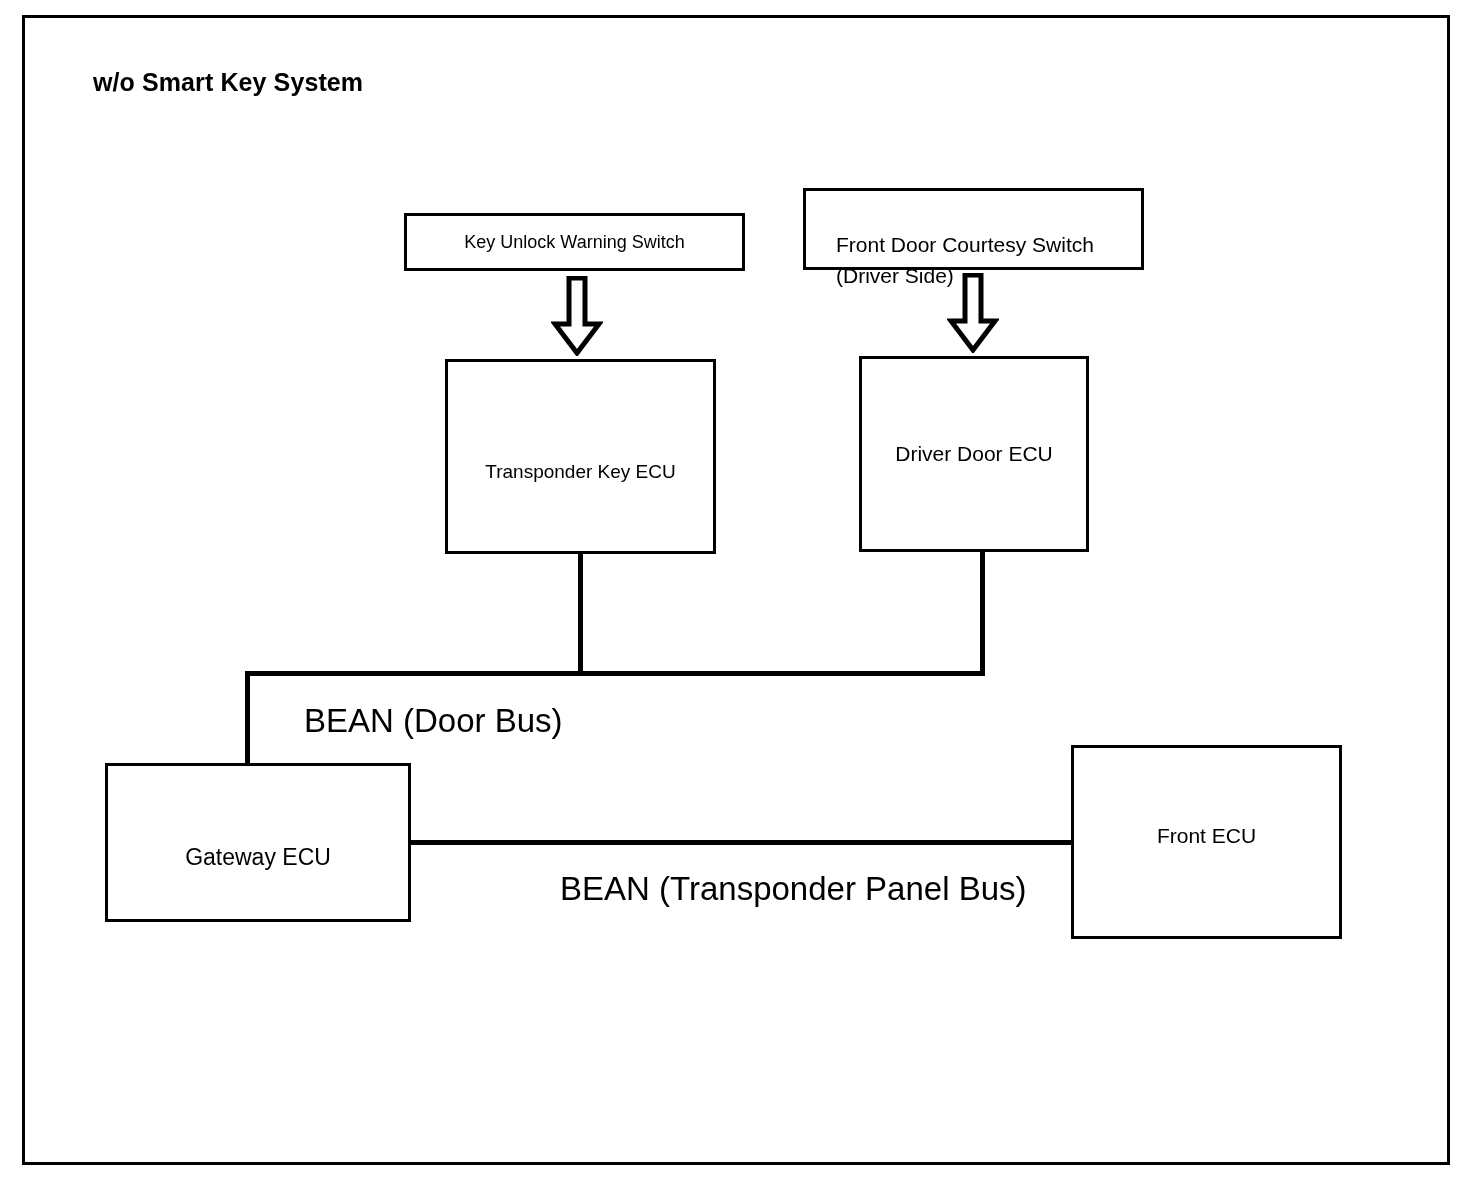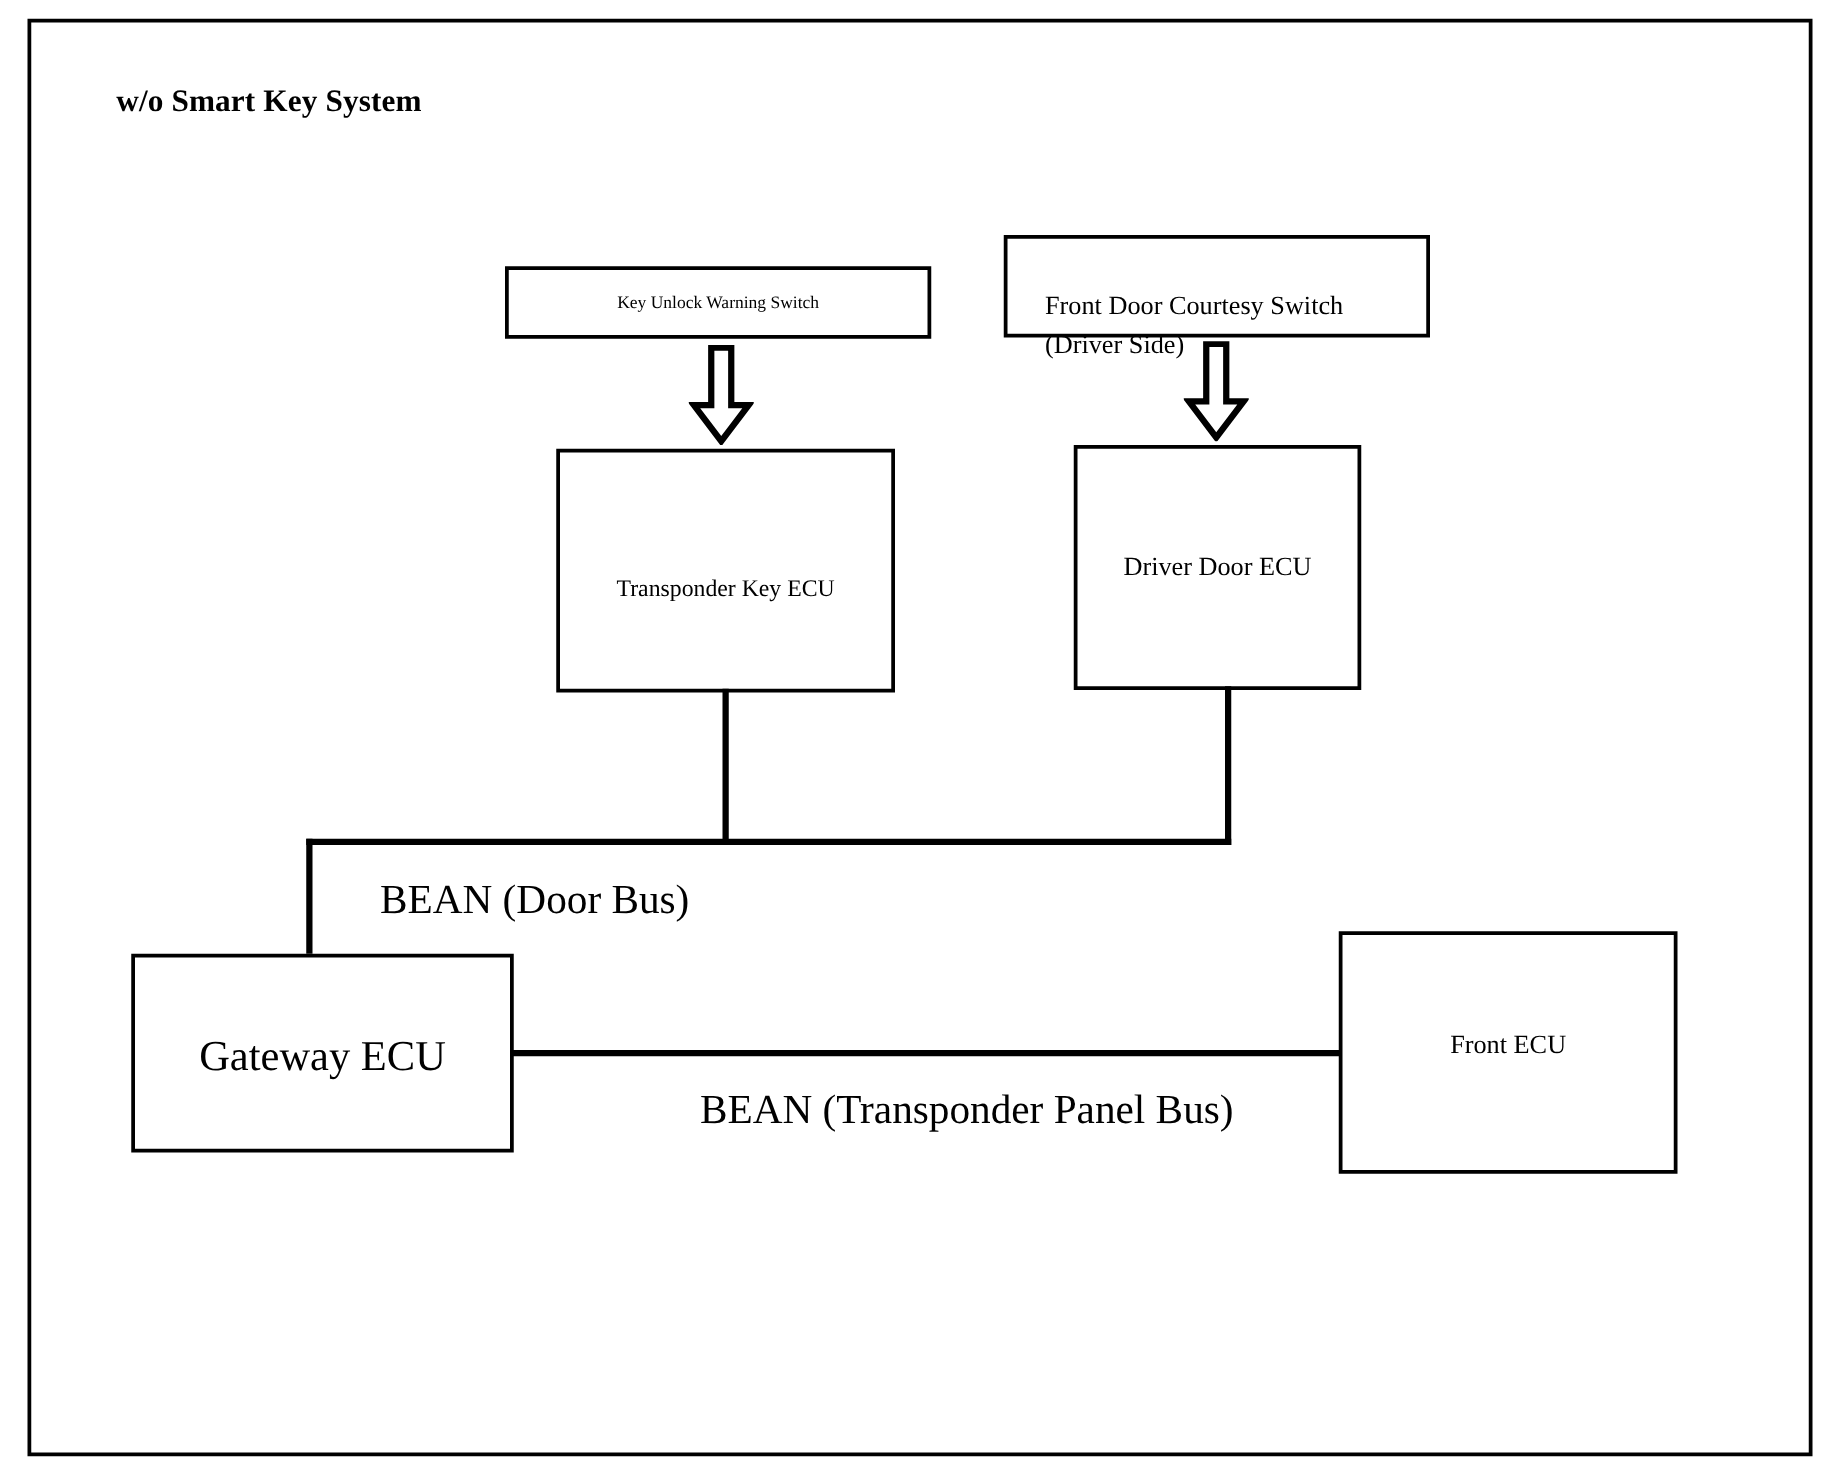--- a/index.html
+++ b/index.html
@@ -11,21 +11,20 @@
   body {
     font-family: "Liberation Sans", sans-serif;
     color: #000000;
   }
   #page {
     position: relative;
     width: 1472px;
     height: 1179px;
     background: #ffffff;
     overflow: hidden;
-    font-family: Liberation Serif, serif;
   }
   
   #outer-frame {
     position: absolute;
     left: 22px;
     top: 15px;
     width: 1428px;
     height: 1150px;
     border: 3px solid #000000;
     box-sizing: border-box;
@@ -53,21 +52,21 @@
     white-space: pre-line;
     line-height: 1.5;
   }
   
   #box-key-unlock-warning-switch {
     left: 379px; top: 195px; width: 341px; height: 58px;
   }
   #label-key-unlock-warning-switch {
     left: 0; top: 0; width: 100%; height: 100%;
     display: flex; align-items: center; justify-content: center;
-    font-size: 14px;
+    font-size: 18px;
   }
   #box-front-door-courtesy-switch {
     left: 778px; top: 170px; width: 341px; height: 82px;
   }
   #label-front-door-courtesy-switch {
     left: 30px; top: 0; right: 8px; height: 100%;
     display: flex; flex-direction: column; justify-content: center;
     align-items: flex-start;
     font-size: 21px;
     margin-top: 31px;
@@ -85,23 +84,23 @@
   }
   #label-driver-door-ecu {
     left: 0; top: 0; width: 100%; height: 100%;
     display: flex; align-items: center; justify-content: center;
     font-size: 21px;
   }
   #box-gateway-ecu {
     left: 80px; top: 745px; width: 306px; height: 159px;
   }
   #label-gateway-ecu {
-    left: 0; top: 3px; width: 100%; height: 100%;
+    left: 0; top: 15px; width: 100%; height: 100%;
     display: flex; align-items: center; justify-content: center;
-    font-size: 34px;
+    font-size: 23px;
   }
   #box-meter-ecu {
     left: 1046px; top: 727px; width: 271px; height: 194px;
   }
   #label-meter-ecu {
     left: 0; top: 72px; width: 100%;
     display: flex; align-items: center; justify-content: center;
     font-size: 21px;
   }
   

